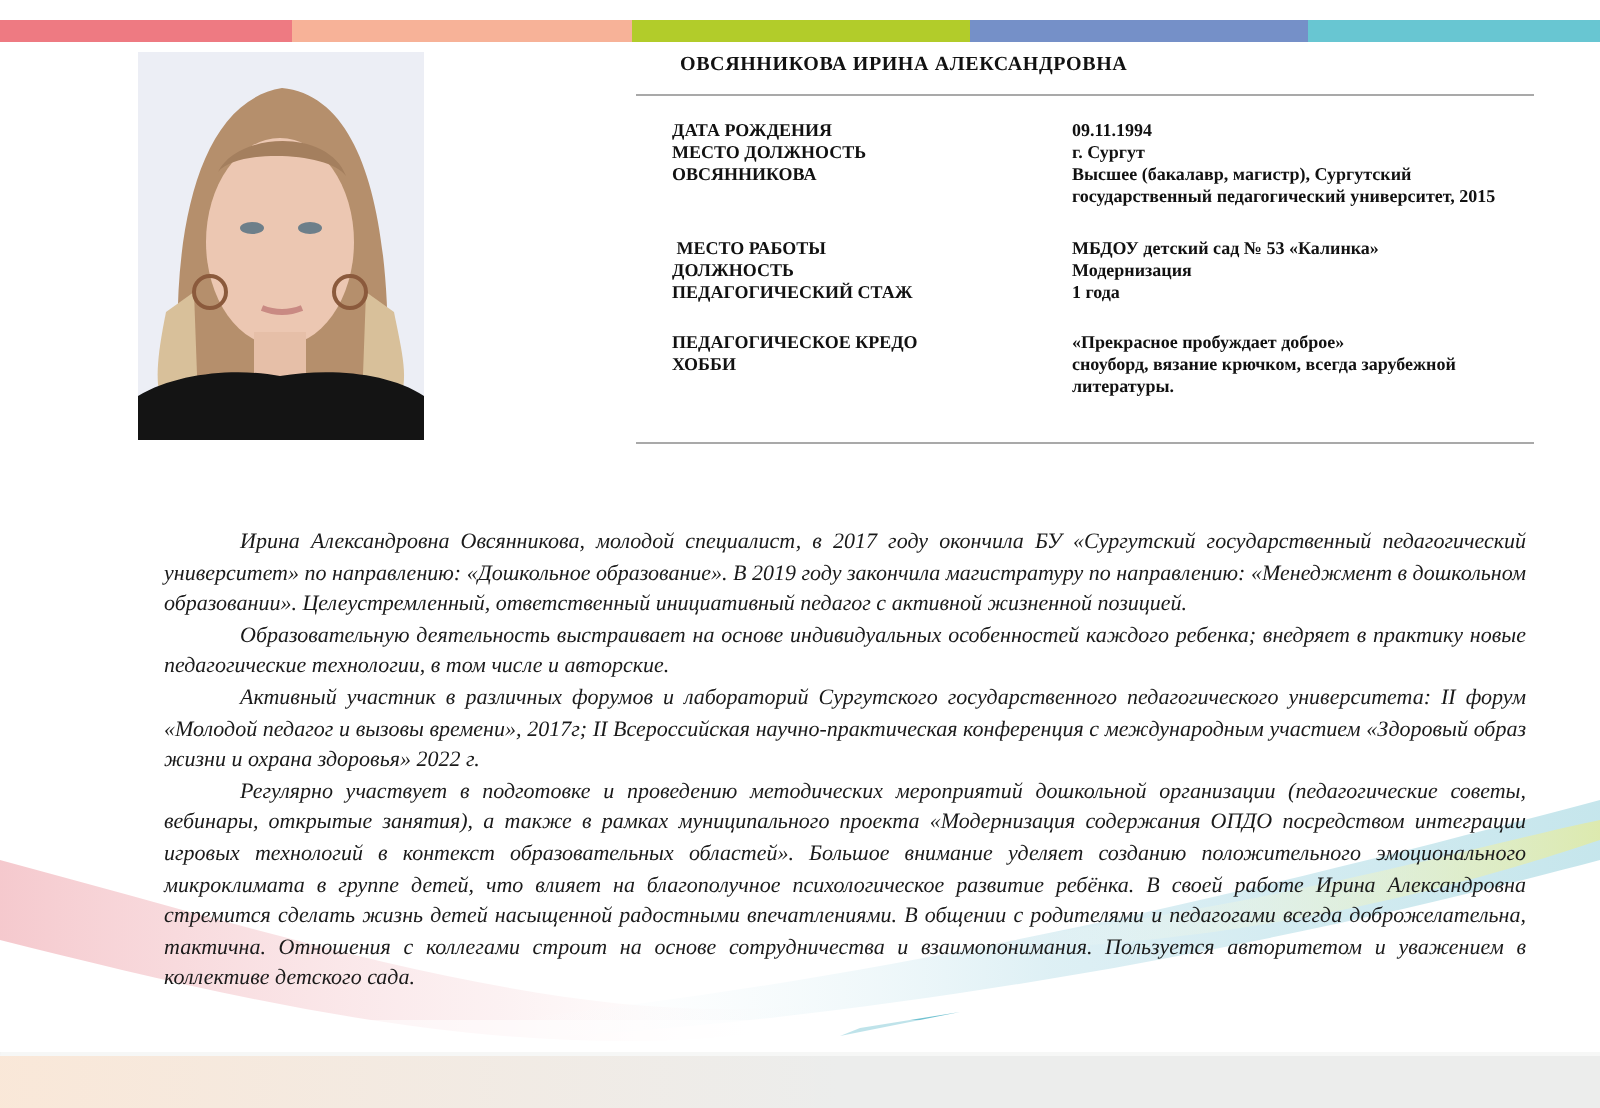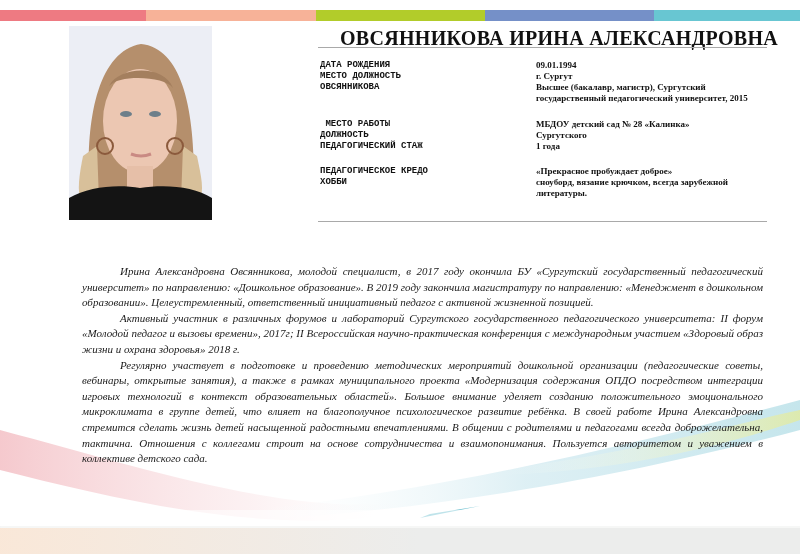--- a/index.html
+++ b/index.html
@@ -16,28 +16,28 @@
   .swoosh { position: absolute; left: 0; top: 400px; width: 800px; height: 154px; }
 
   .photo {
     position: absolute; left: 69px; top: 26px; width: 143px; height: 194px;
     background: linear-gradient(#eceef6, #e8eaf2);
     overflow: hidden;
   }
 
   .name-title {
     position: absolute; left: 340px; top: 27px; width: 420px;
-    font-size: 20px; font-weight: bold; letter-spacing: 0.3px; white-space: nowrap; text-align: center;
+    font-size: 10px; font-weight: bold; letter-spacing: 0.3px; white-space: nowrap;
   }
   .rule { position: absolute; left: 318px; width: 449px; height: 1px; background: #a9a9a9; }
   .rule.top { top: 47px; }
   .rule.bottom { top: 221px; }
 
   .info { position: absolute; left: 320px; font-size: 9px; font-weight: bold; line-height: 11px; }
-  .info .lbl { position: absolute; left: 0; white-space: nowrap; font-family: Liberation Mono, monospace; }
+  .info .lbl { position: absolute; left: 16px; white-space: nowrap; }
   .info .val { position: absolute; left: 216px; width: 240px; }
 
   .bio {
     position: absolute; left: 82px; top: 264px; width: 681px;
     font-style: italic; font-size: 11px; line-height: 15.6px; text-align: justify;
     color: #1a1a1a;
   }
   .bio p { margin: 0; text-indent: 38px; }
 </style>
 </head>
@@ -98,50 +98,51 @@
     <path d="M0 194 L 0 172 C 20 160, 50 158, 71 162 C 95 158, 125 160, 143 172 L 143 194 Z" fill="#141414"></path>
   </svg>
 </div>
 
 <div class="name-title">ОВСЯННИКОВА ИРИНА АЛЕКСАНДРОВНА</div>
 <div class="rule top"></div>
 
 <div class="info" style="top:60px;">
   <div>
     <span class="lbl" style="top:0">ДАТА РОЖДЕНИЯ</span>
-    <span class="val" style="top:0">09.01.1994</span>
+    <span class="val" style="top:0">09.11.1994</span>
   </div>
   <div>
     <span class="lbl" style="top:11px">МЕСТО ДОЛЖНОСТЬ</span>
     <span class="val" style="top:11px">г. Сургут</span>
   </div>
   <div>
     <span class="lbl" style="top:22px">ОВСЯННИКОВА</span>
     <span class="val" style="top:22px">Высшее (бакалавр, магистр),  Сургутский государственный педагогический университет, 2015</span>
   </div>
   <div>
     <span class="lbl" style="top:59px;white-space:pre"> МЕСТО РАБОТЫ</span>
-    <span class="val" style="top:59px">МБДОУ детский сад № 28 «Калинка»</span>
+    <span class="val" style="top:59px">МБДОУ детский сад № 53 «Калинка»</span>
   </div>
   <div>
     <span class="lbl" style="top:70px">ДОЛЖНОСТЬ</span>
-    <span class="val" style="top:70px">Сургутского</span>
+    <span class="val" style="top:70px">Модернизация</span>
   </div>
   <div>
     <span class="lbl" style="top:81px">ПЕДАГОГИЧЕСКИЙ СТАЖ</span>
     <span class="val" style="top:81px">1 года</span>
   </div>
   <div>
     <span class="lbl" style="top:106px">ПЕДАГОГИЧЕСКОЕ КРЕДО</span>
     <span class="val" style="top:106px">«Прекрасное пробуждает доброе»</span>
   </div>
   <div>
     <span class="lbl" style="top:117px">ХОББИ</span>
     <span class="val" style="top:117px">сноуборд, вязание крючком, всегда зарубежной литературы.</span>
   </div>
 </div>
 <div class="rule bottom"></div>
 
 <div class="bio">
   <p>Ирина Александровна Овсянникова, молодой специалист, в 2017 году окончила БУ «Сургутский государственный педагогический университет» по направлению: «Дошкольное образование». В 2019 году закончила магистратуру по направлению: «Менеджмент в дошкольном образовании». Целеустремленный, ответственный инициативный педагог с активной жизненной позицией.</p>
-  <p>Активный участник в различных форумов и лабораторий Сургутского государственного педагогического университета: II форум «Молодой педагог и вызовы времени», 2017г; II Всероссийская научно-практическая конференция с международным участием «Здоровый образ жизни и охрана здоровья» 2018 г.</p>
+  <p>Образовательную деятельность выстраивает на основе индивидуальных особенностей каждого ребенка; внедряет  в практику новые педагогические технологии, в том числе и авторские.</p>
+  <p>Активный участник в различных форумов и лабораторий Сургутского государственного педагогического университета: II форум «Молодой педагог и вызовы времени», 2017г; II Всероссийская научно-практическая конференция с международным участием «Здоровый образ жизни и охрана здоровья» 2022 г.</p>
   <p>Регулярно участвует в подготовке и проведению методических мероприятий дошкольной организации (педагогические советы, вебинары, открытые занятия), а также в рамках муниципального проекта «Модернизация содержания ОПДО посредством интеграции игровых технологий в контекст образовательных областей». Большое внимание уделяет созданию положительного эмоционального микроклимата в группе детей, что влияет на благополучное психологическое развитие ребёнка. В своей работе Ирина Александровна стремится сделать жизнь детей насыщенной радостными впечатлениями. В общении с родителями и педагогами всегда доброжелательна, тактична. Отношения с коллегами строит на основе сотрудничества и взаимопонимания. Пользуется авторитетом и уважением в коллективе детского сада.</p>
 </div>
 
 </body></html>

